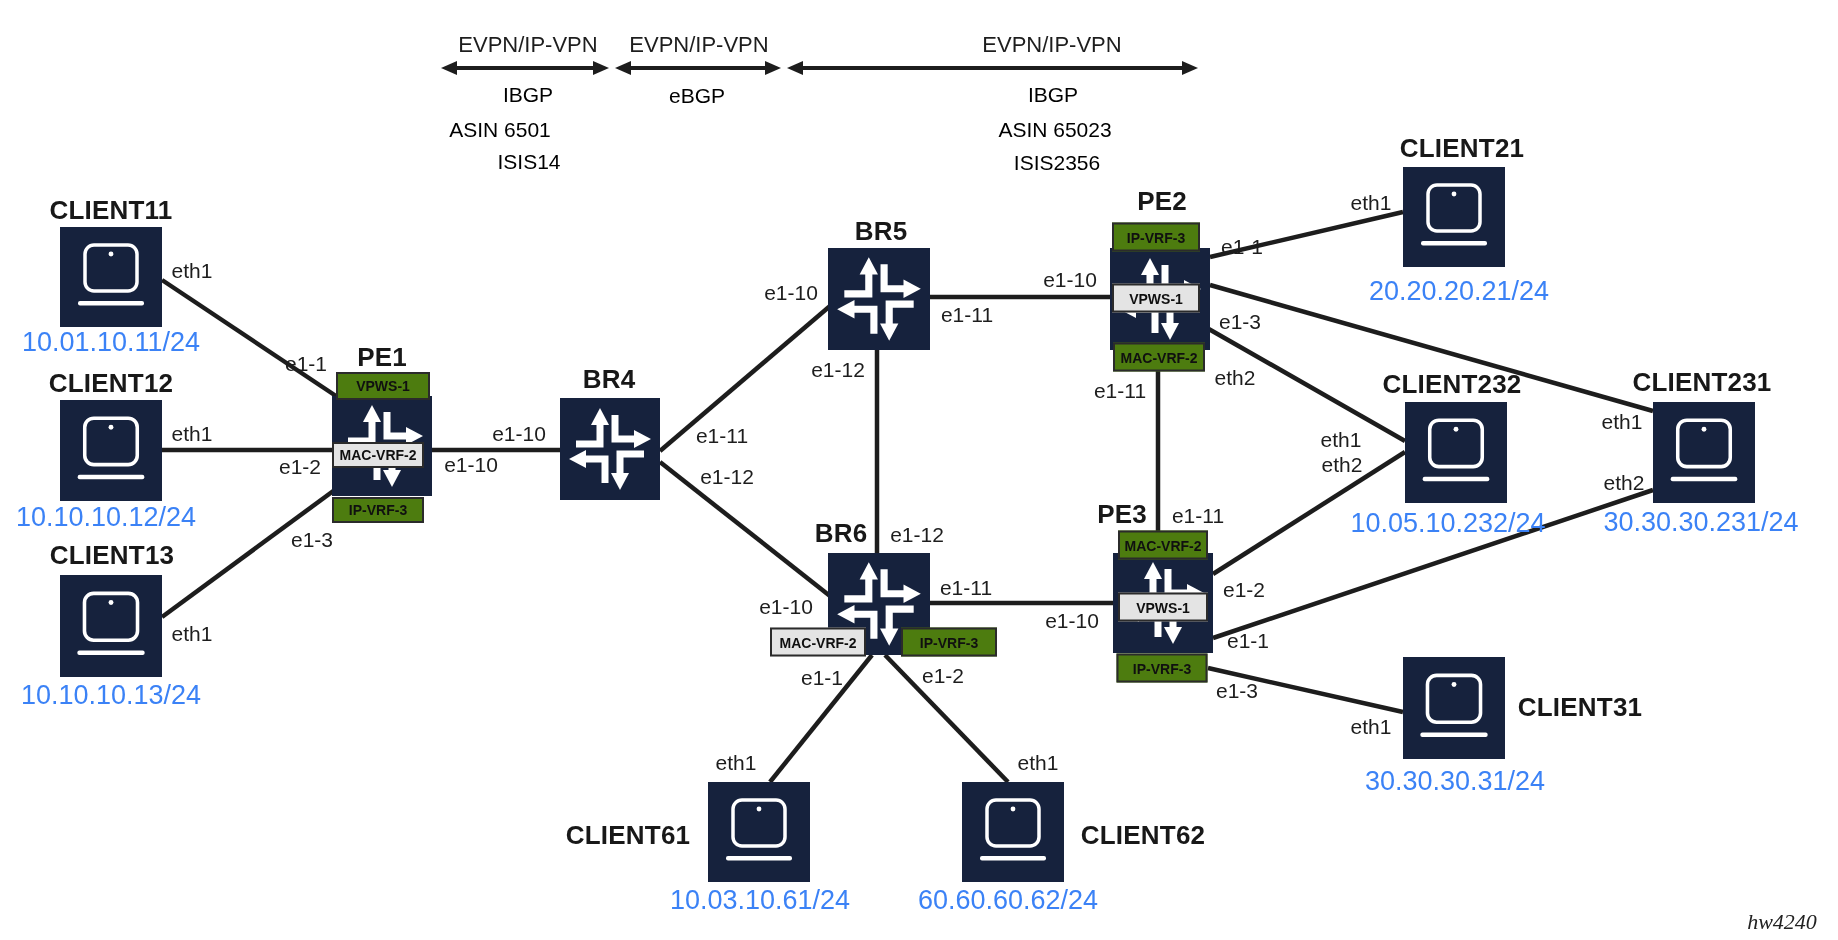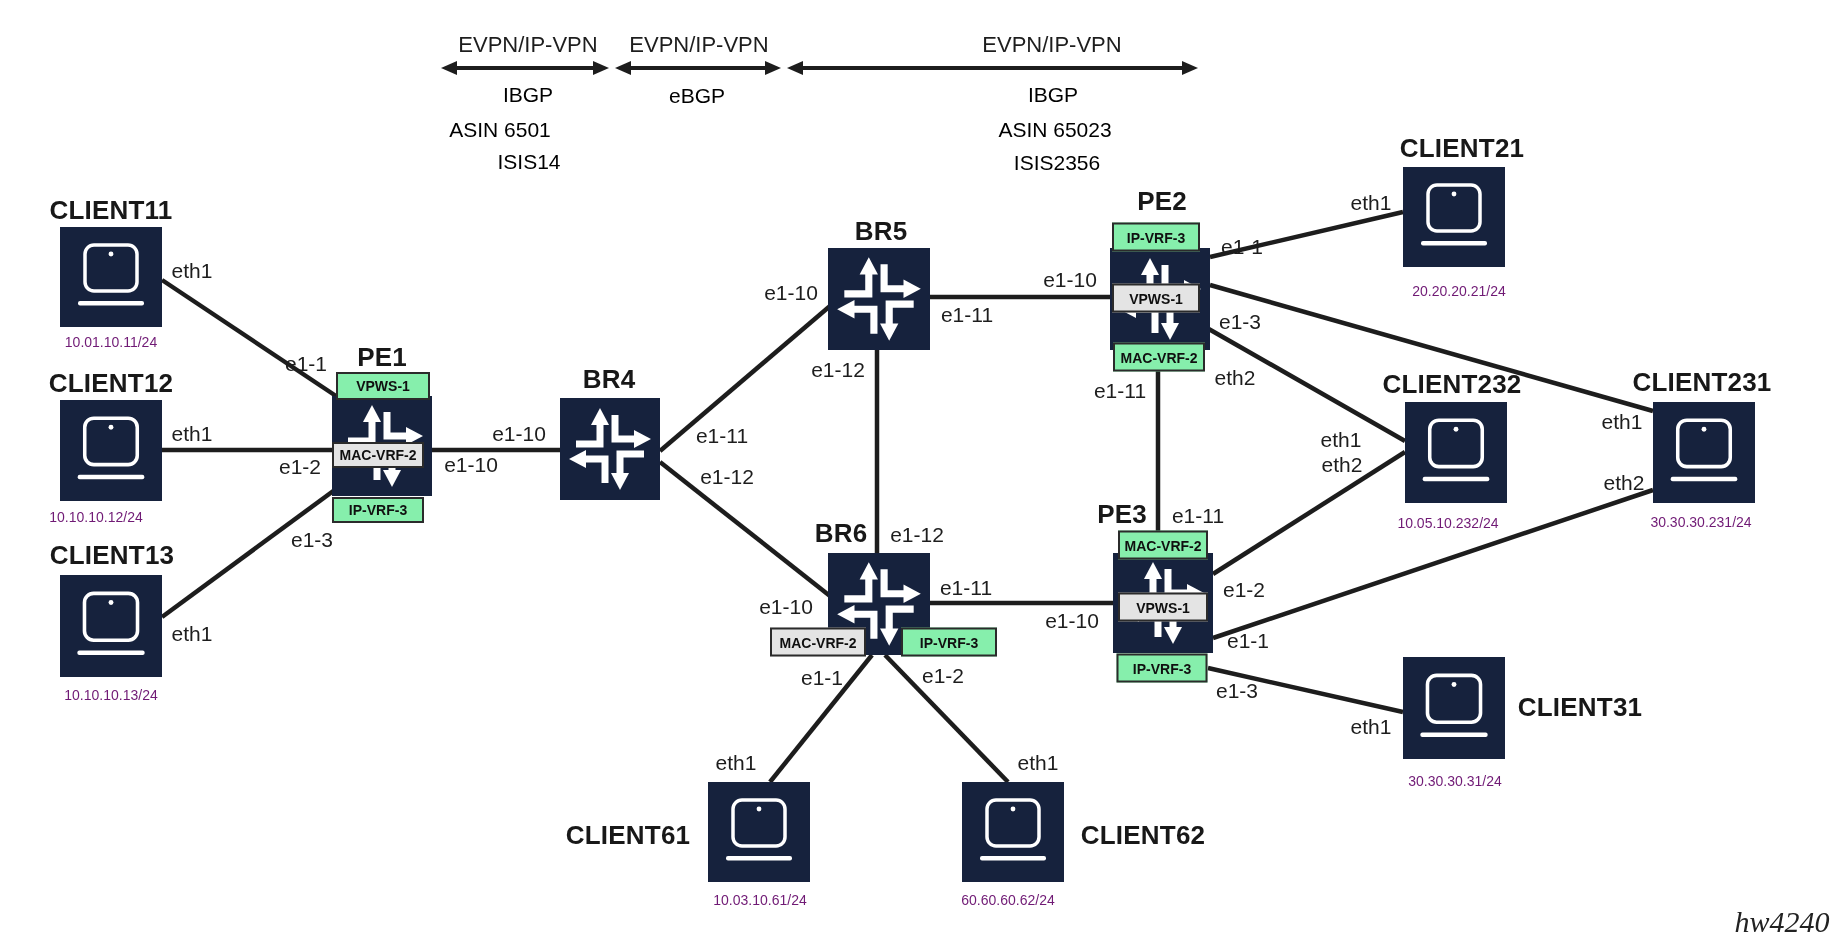--- a/index.html
+++ b/index.html
@@ -5,31 +5,31 @@
   html,body{margin:0;padding:0;background:#ffffff;}
   #canvas{position:relative;width:1838px;height:940px;background:#ffffff;overflow:hidden;
           font-family:"Liberation Sans", sans-serif;color:#1d1d1d;}
   svg.wires{position:absolute;left:0;top:0;z-index:1;}
   .wire{stroke:#1d1d1d;stroke-width:4.5;fill:none;}
   .arrowline{stroke:#1d1d1d;stroke-width:4;fill:none;}
   .ahead{fill:#1d1d1d;}
   .abs{position:absolute;transform:translate(-50%,-50%);white-space:nowrap;z-index:4;}
   .node-title{font-weight:bold;font-size:26px;color:#181818;letter-spacing:0.2px;}
   .port{font-size:21px;color:#1d1d1d;}
-  .ip{font-size:14px;color:#701a75;}
+  .ip{font-size:27px;color:#3b82f6;}
   .proto{font-size:22px;color:#1d1d1d;}
   .sub{font-size:21px;color:#000000;}
   .node{position:absolute;background:#16223d;z-index:2;}
   .node svg{display:block;width:100%;height:100%;}
-  .svc{position:absolute;transform:translate(-50%,-50%);background:#86efac;border:2px solid #2b2b2b;
+  .svc{position:absolute;transform:translate(-50%,-50%);background:#4d7c0f;border:2px solid #2b2b2b;
        font-weight:bold;font-size:14px;display:flex;align-items:center;justify-content:center;
        color:#101010;z-index:3;box-sizing:border-box;}
   .svc.mid{background:#e4e4e4;}
   .figid{position:absolute;transform:translate(-50%,-50%);font-family:"Liberation Serif", serif;
-         font-style:italic;font-size:30px;color:#222;z-index:4;}
+         font-style:italic;font-size:22px;color:#222;z-index:4;}
 </style>
 </head>
 <body>
 
 <div id="canvas">
 
   <svg width="0" height="0" style="position:absolute">
     <defs>
       <g id="router-sym" stroke="#ffffff" stroke-width="7" fill="none">
         <path d="M16 45 L40 45 L40 24"></path>
@@ -99,21 +99,21 @@
       </svg>
     </div>
   <span class="abs ip" style="left:111px;top:342px">10.01.10.11/24</span>
 
   <span class="abs node-title" style="left:111px;top:383px">CLIENT12</span>
   <div class="node" style="left:60px;top:400px;width:102px;height:101px">
       <svg viewBox="0 0 100 100">
         <use href="#laptop-sym"></use>
       </svg>
     </div>
-  <span class="abs ip" style="left:96px;top:517px">10.10.10.12/24</span>
+  <span class="abs ip" style="left:106px;top:517px">10.10.10.12/24</span>
 
   <span class="abs node-title" style="left:112px;top:555px">CLIENT13</span>
   <div class="node" style="left:60px;top:575px;width:102px;height:102px">
       <svg viewBox="0 0 100 100">
         <use href="#laptop-sym"></use>
       </svg>
     </div>
   <span class="abs ip" style="left:111px;top:695px">10.10.10.13/24</span>
 
   <span class="abs node-title" style="left:1462px;top:148px">CLIENT21</span>

